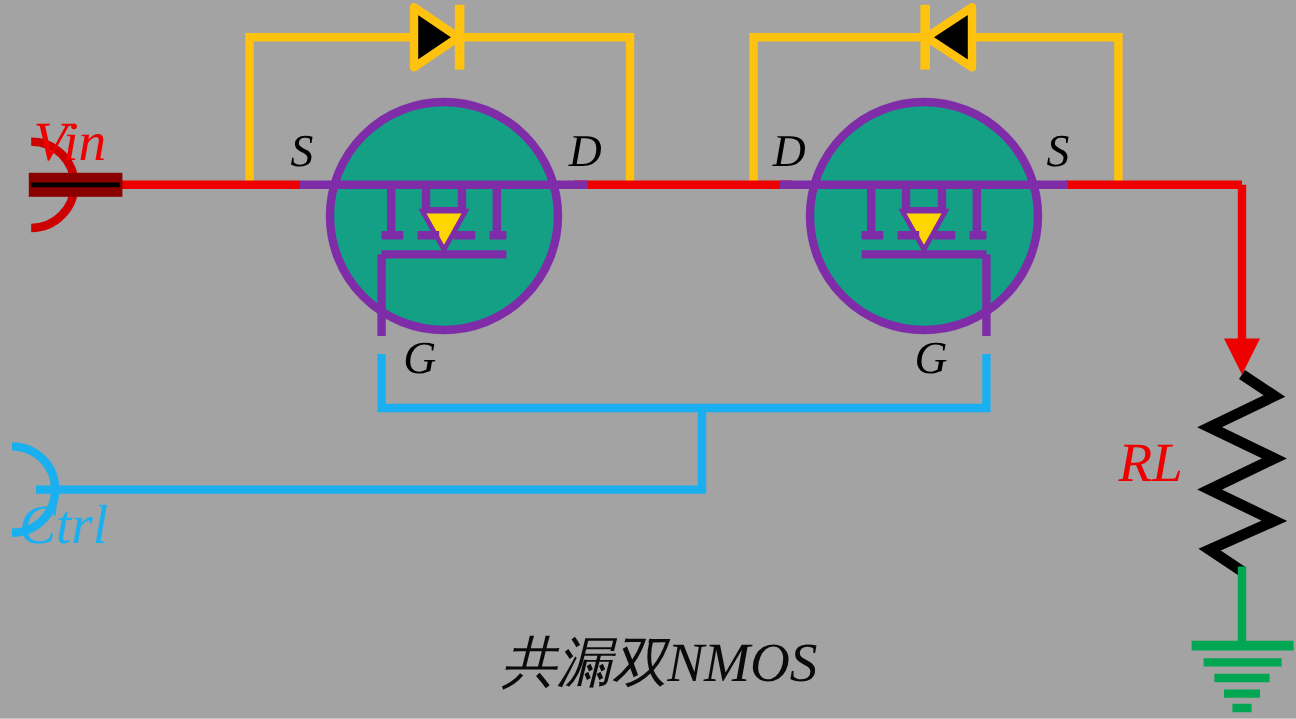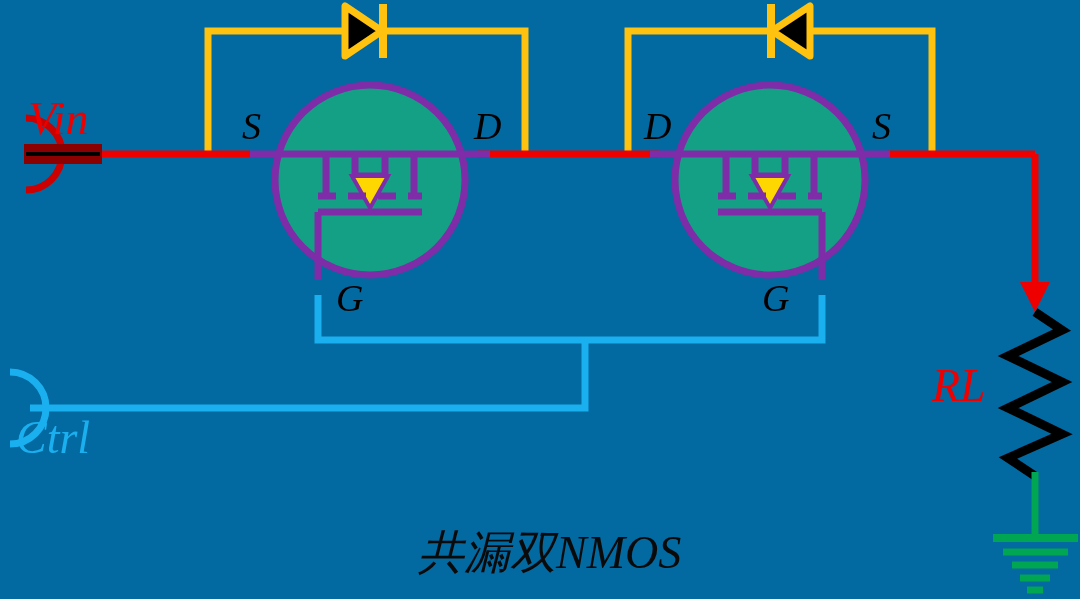--- a/index.html
+++ b/index.html
@@ -11,21 +11,21 @@
   body {
     width: 1080px;
     height: 599px;
     font-family: "Liberation Serif", serif;
     overflow: hidden;
   }
   #diagram-root {
     position: relative;
     width: 1080px;
     height: 599px;
-    background: #0369a1;
+    background: #a3a3a3;
     text-decoration: underline;
   }
   svg#circuit {
     position: absolute;
     top: 0;
     left: 0;
     width: 1080px;
     height: 599px;
     display: block;
   }

